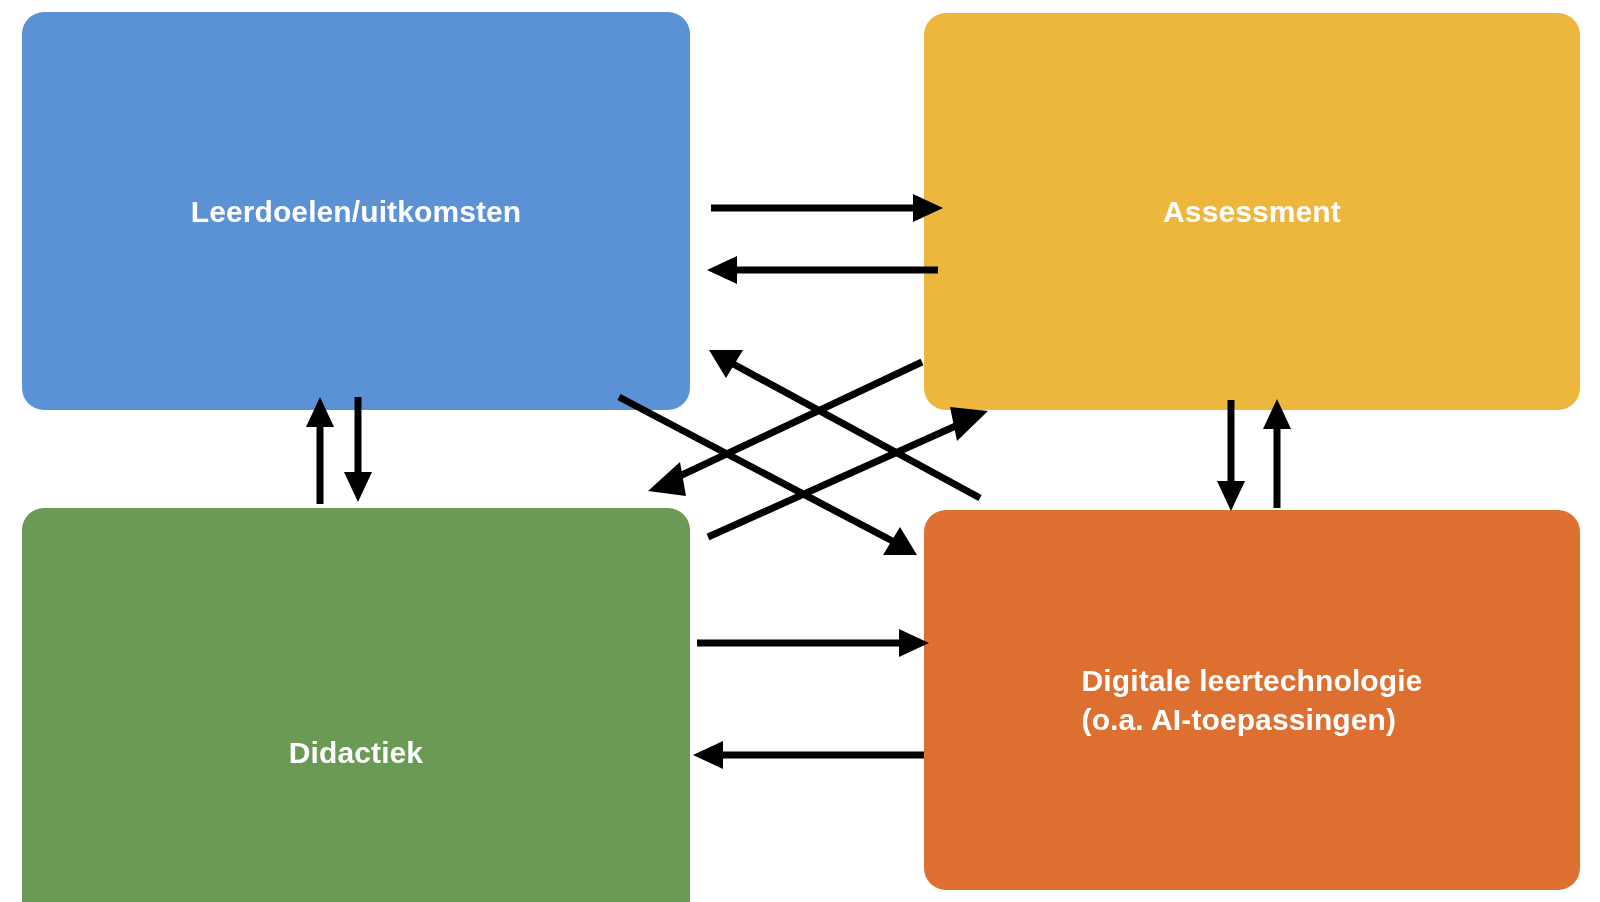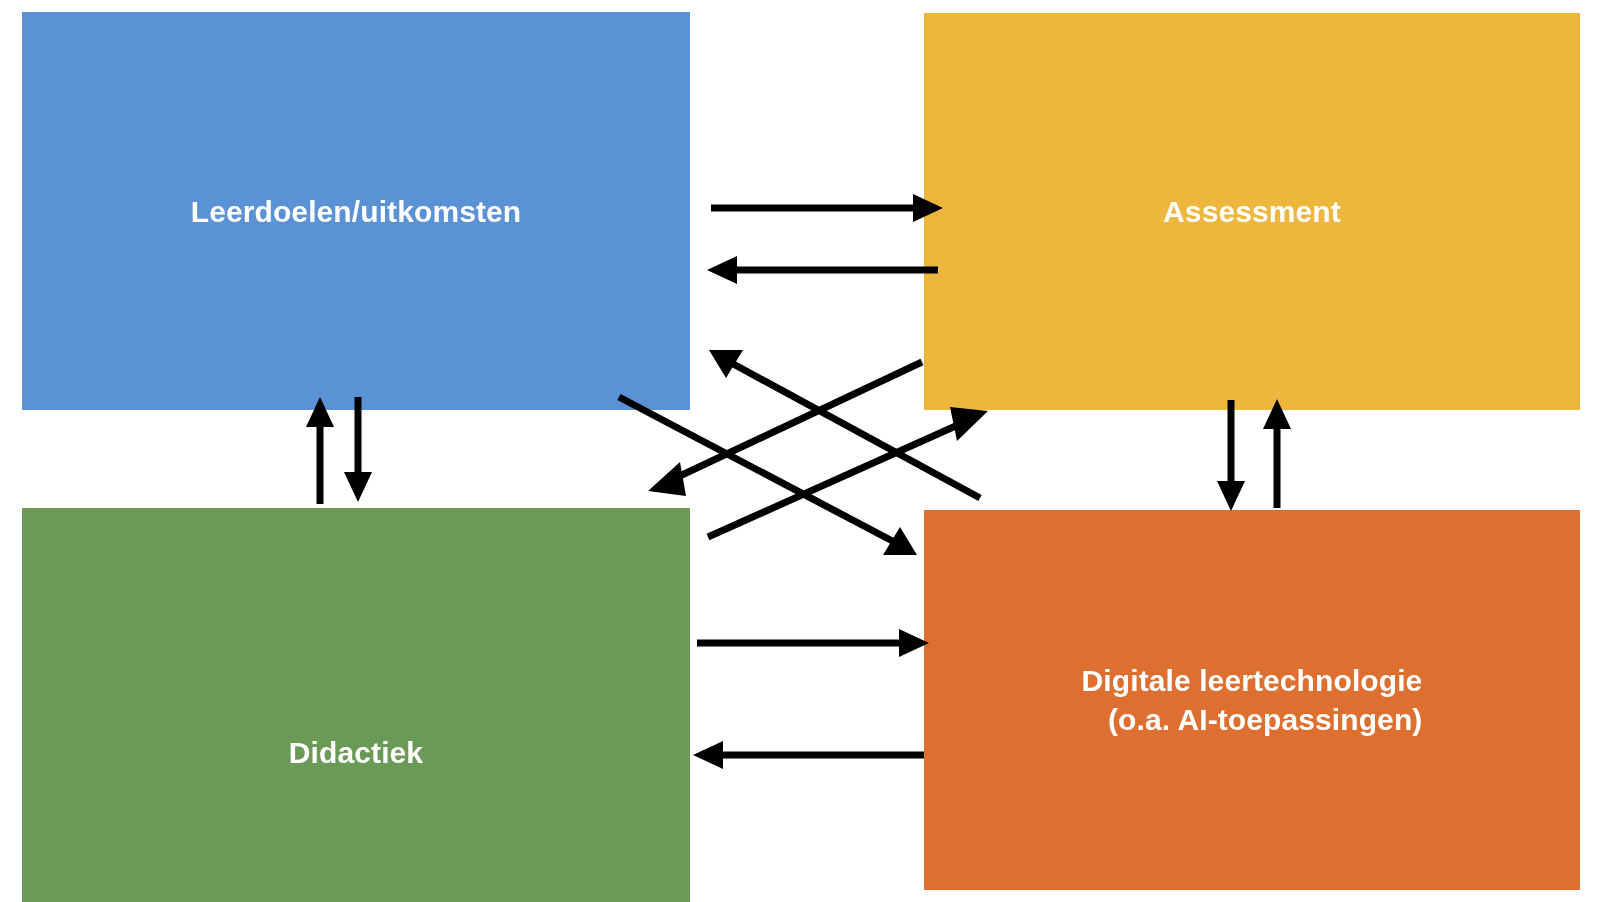--- a/index.html
+++ b/index.html
@@ -16,23 +16,24 @@
     width: 1600px;
     height: 902px;
     background: #ffffff;
     overflow: hidden;
   }
   .node {
     position: absolute;
     display: flex;
     align-items: center;
     justify-content: center;
-    text-align: right;
+    text-align: left;
     box-sizing: border-box;
     padding: 6px 14px;
+    border-radius: 22px;
   }
   .node-label {
     color: #ffffff;
     font-family: "Liberation Sans", sans-serif;
     font-weight: bold;
     font-size: 30px;
     line-height: 1.30;
     letter-spacing: 0.1px;
     white-space: pre-line;
   }

